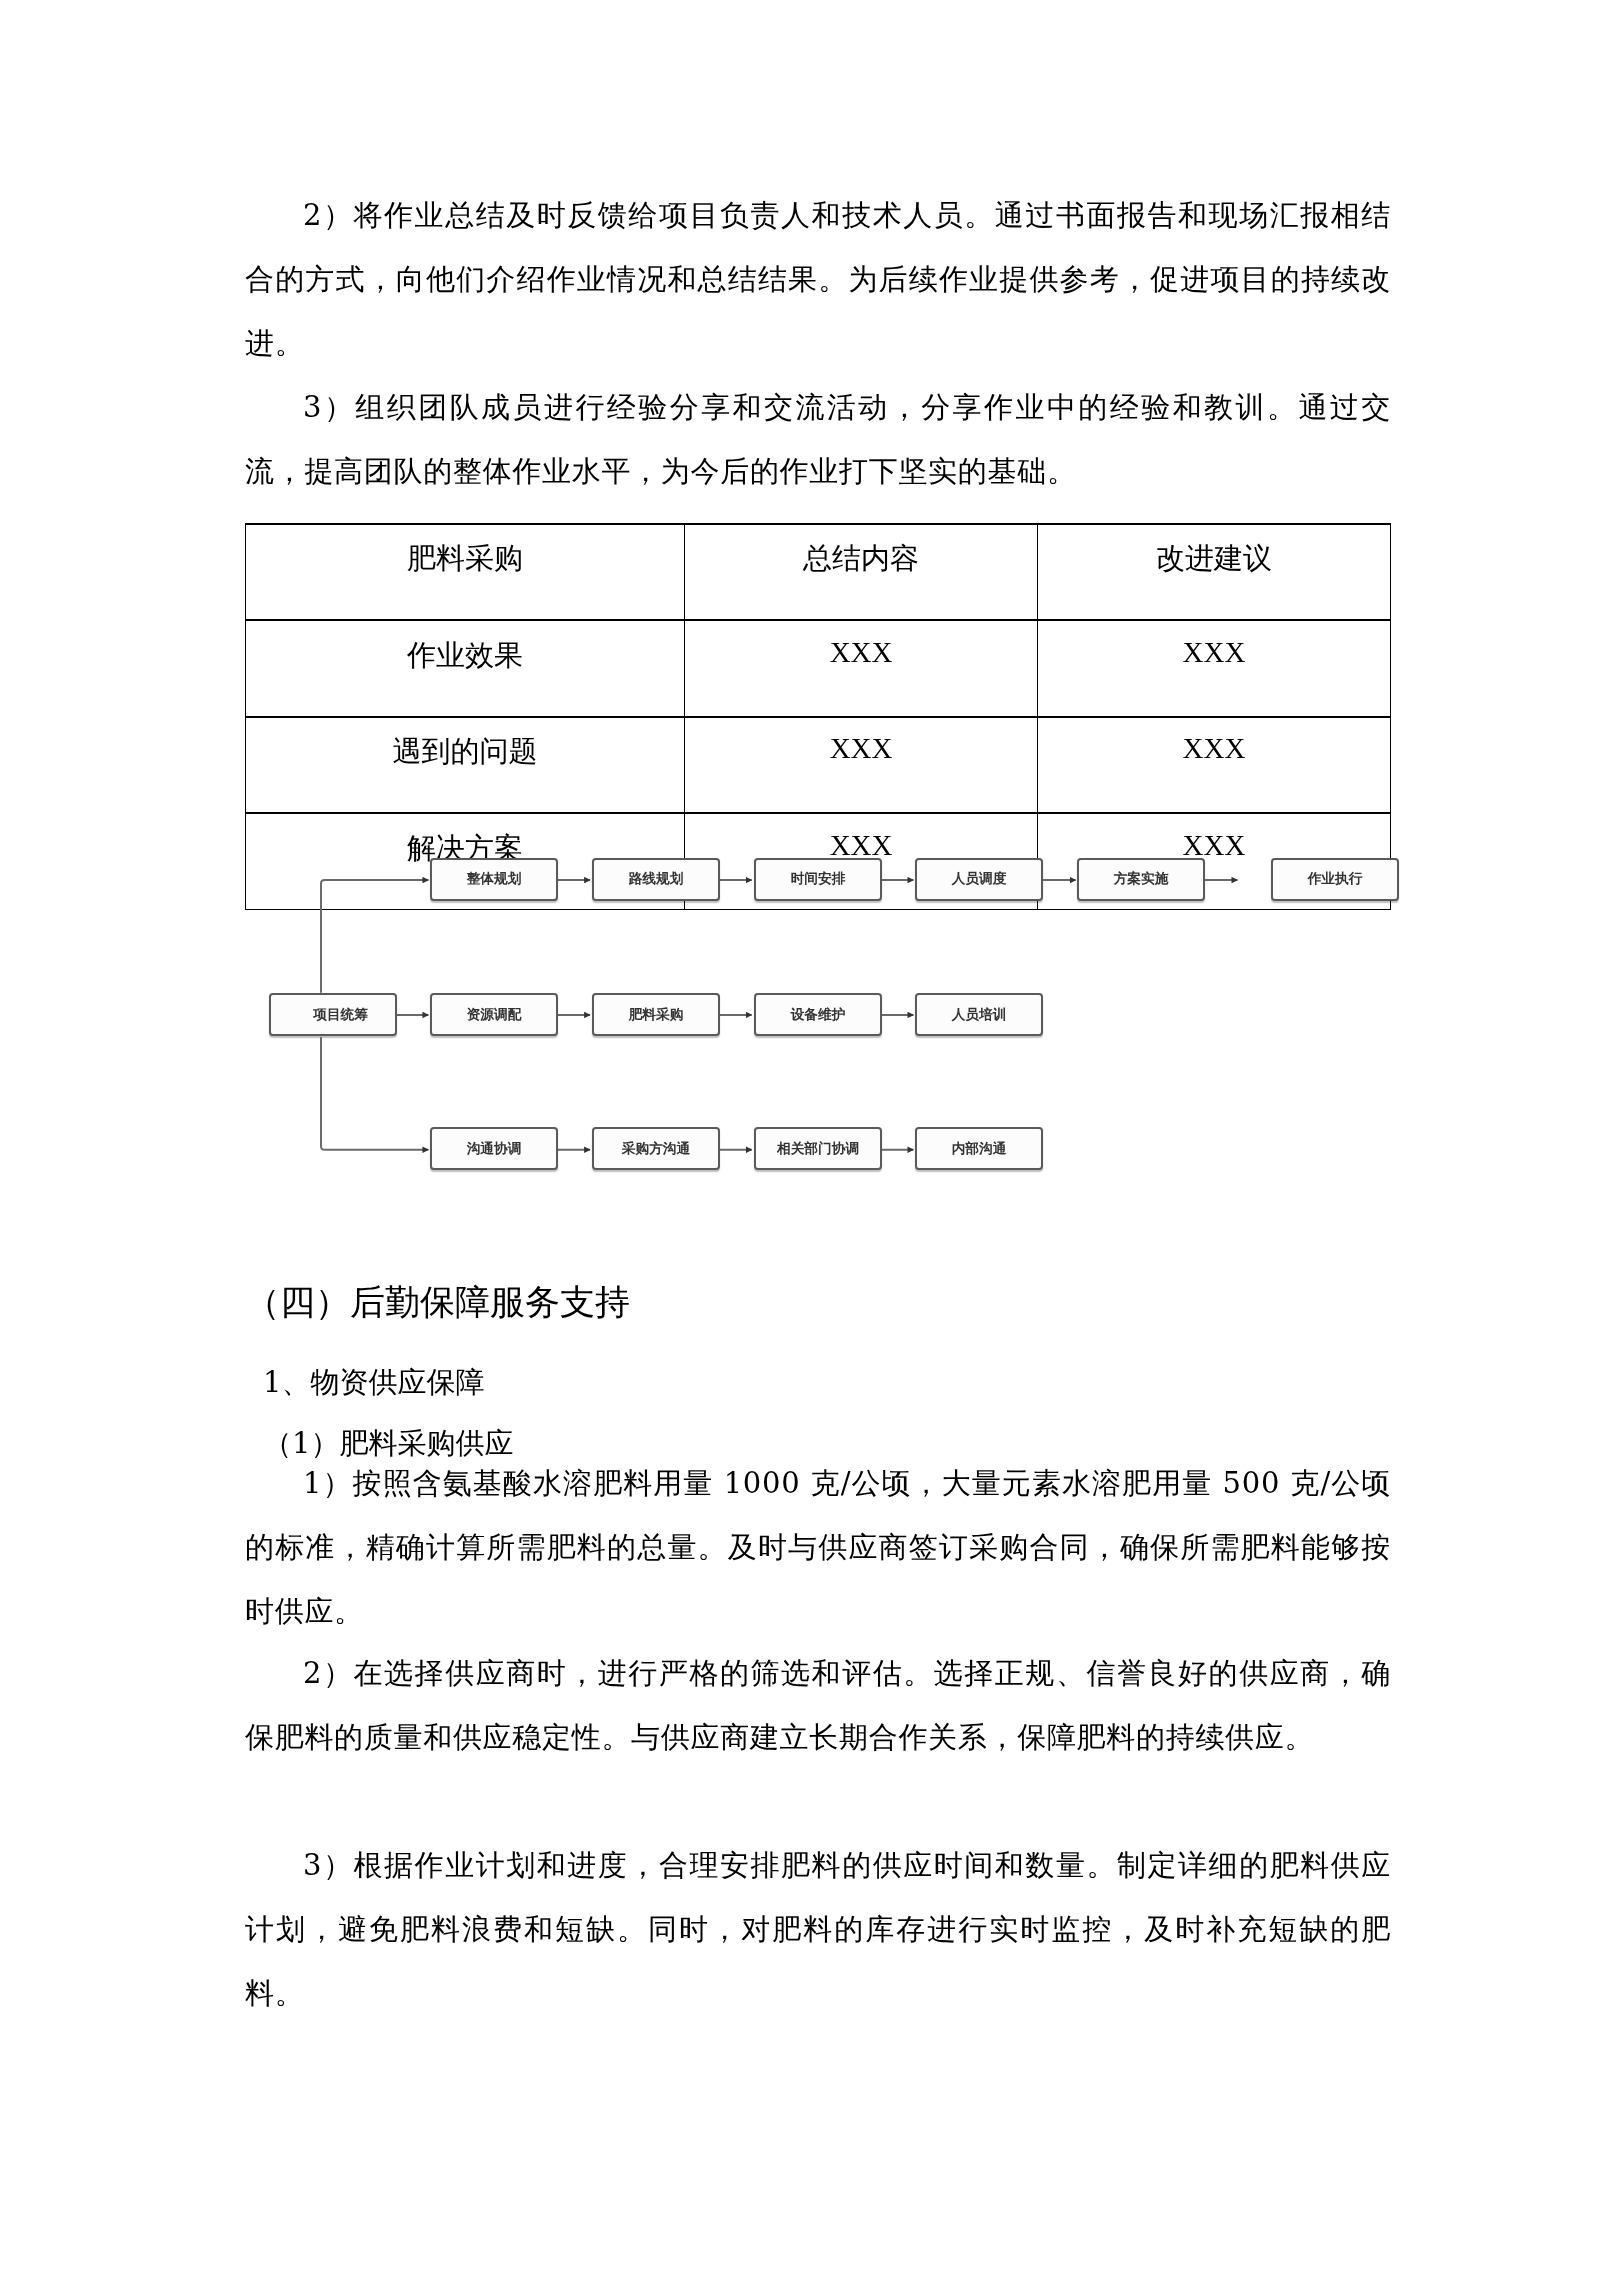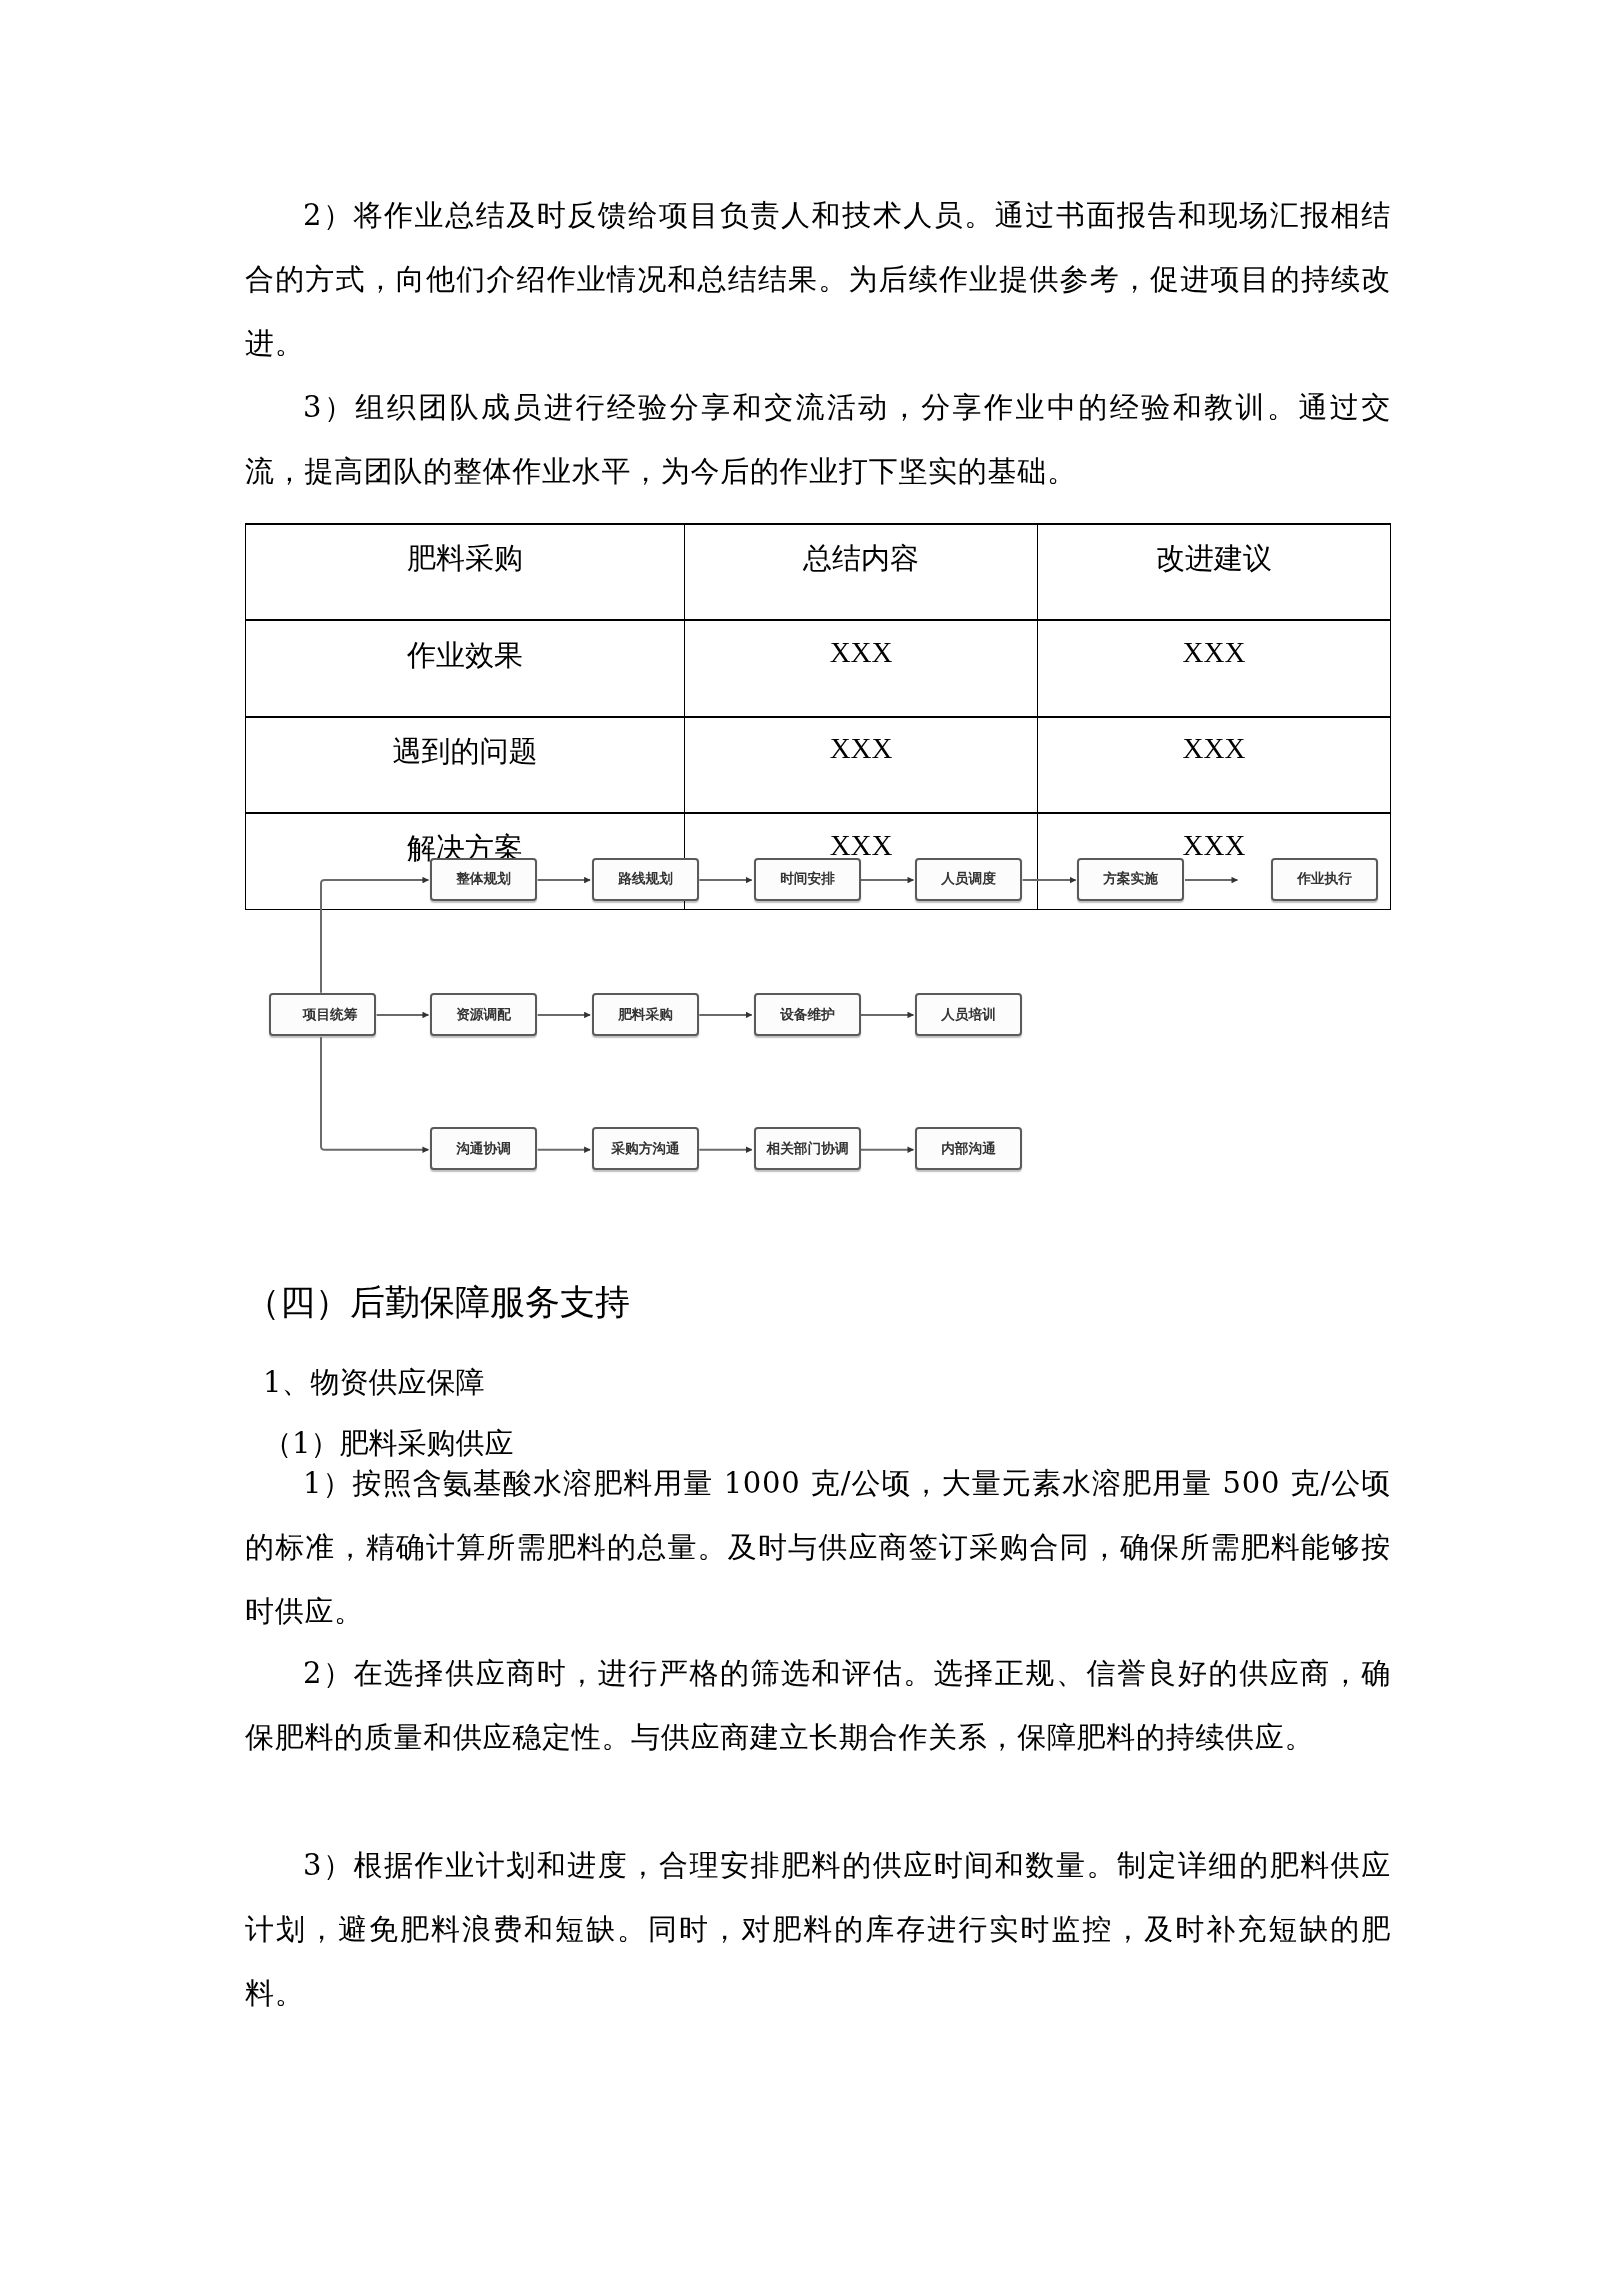--- a/index.html
+++ b/index.html
@@ -13,21 +13,21 @@
   table.summary { position: absolute; left: 245px; top: 523px; width: 1146px; border-collapse: collapse; }
   table.summary td, table.summary th { border: 1.3px solid #000; height: 79px; text-align: center;
           vertical-align: top; padding-top: 14.4px; font-size: 29px; font-weight: normal; }
   table.summary tr { border-top: 2px solid #000; }
   table.summary col.c1 { width: 433px; }
   table.summary col.c2 { width: 348px; }
   table.summary col.c3 { width: 348px; }
   .xxx { font-family: "Liberation Serif", serif; font-size: 26px; }
 
   .flow { position: absolute; left: 249px; top: 844px; width: 1152px; height: 406px; }
-  .node { position: absolute; width: 107px; height: 43px; border: 2px solid #5a5a5a; border-radius: 3.9px;
+  .node { position: absolute; width: 128px; height: 43px; border: 2px solid #5a5a5a; border-radius: 3.9px;
           background: #fcfcfc; box-shadow: 0 1.3px 1.3px rgba(0,0,0,0.25);
           font-family: "DejaVu Sans", sans-serif; font-weight: bold; font-size: 13.7px; color: #333;
           display: flex; align-items: center; justify-content: center; box-sizing: border-box; }
   svg.links { position: absolute; left: 0; top: 0; }
 </style>
 </head>
 <body>
 
 <p class="para" style="top:183px">2）将作业总结及时反馈给项目负责人和技术人员。通过书面报告和现场汇报相结合的方式，向他们介绍作业情况和总结结果。为后续作业提供参考，促进项目的持续改进。</p>
 <p class="para" style="top:375px">3）组织团队成员进行经验分享和交流活动，分享作业中的经验和教训。通过交流，提高团队的整体作业水平，为今后的作业打下坚实的基础。</p>

